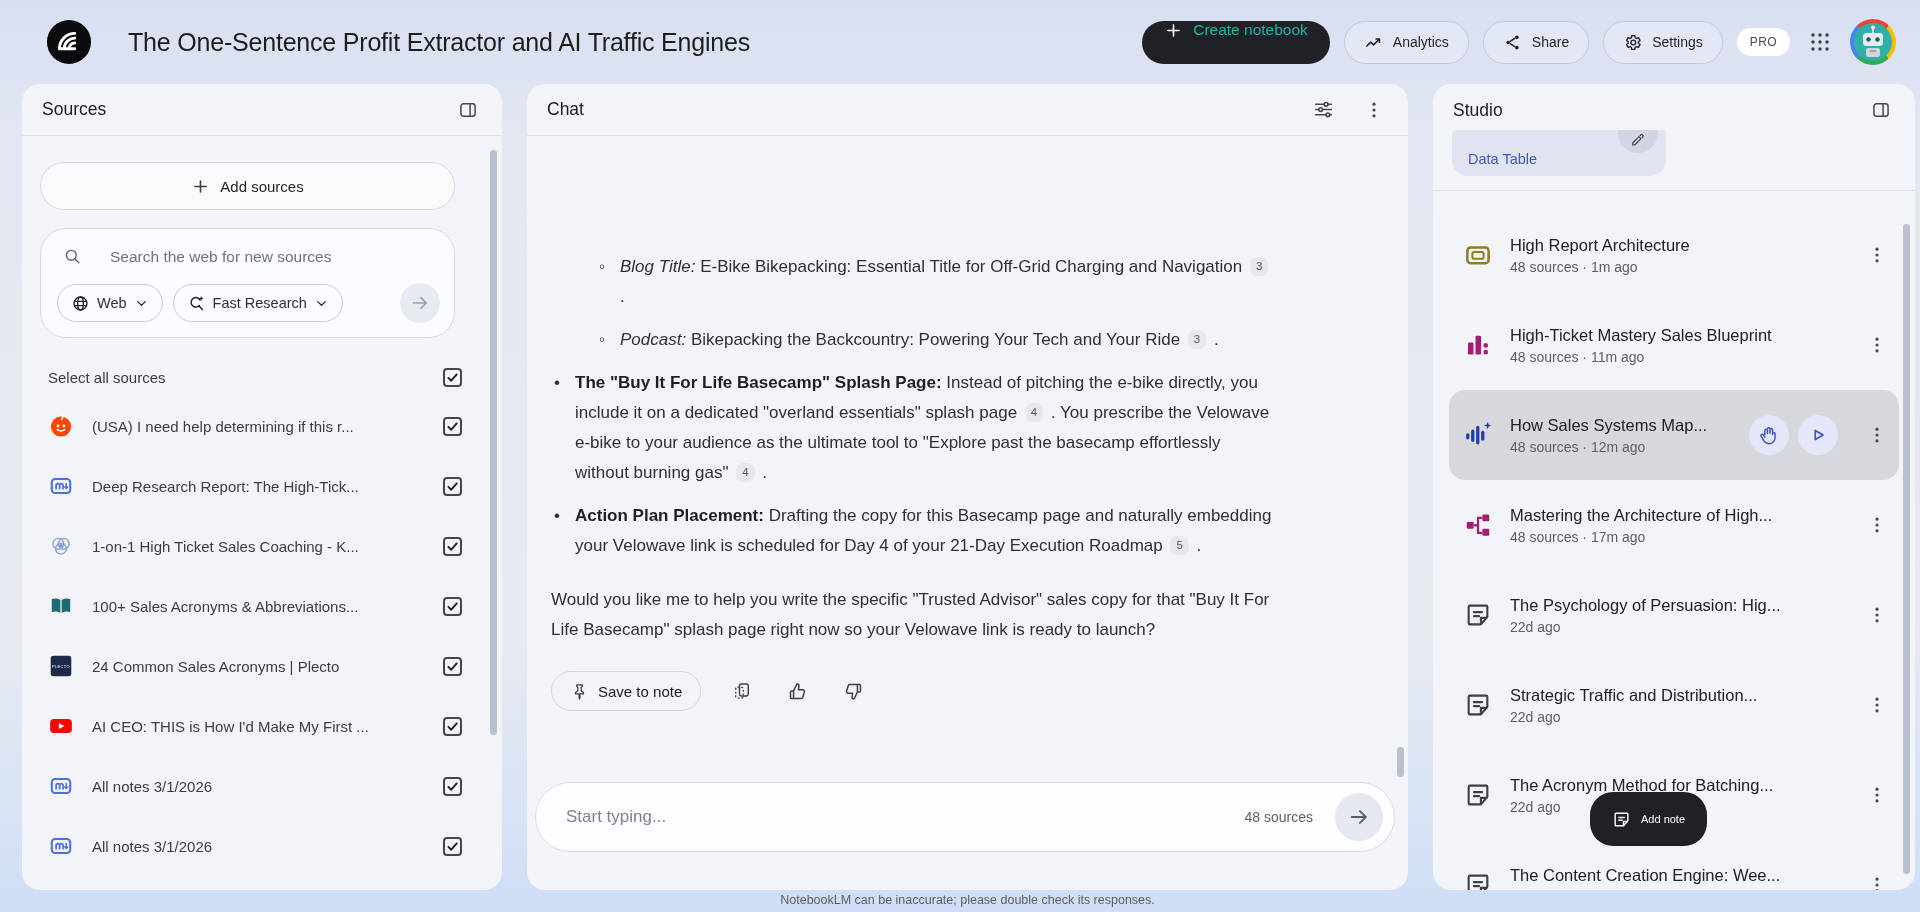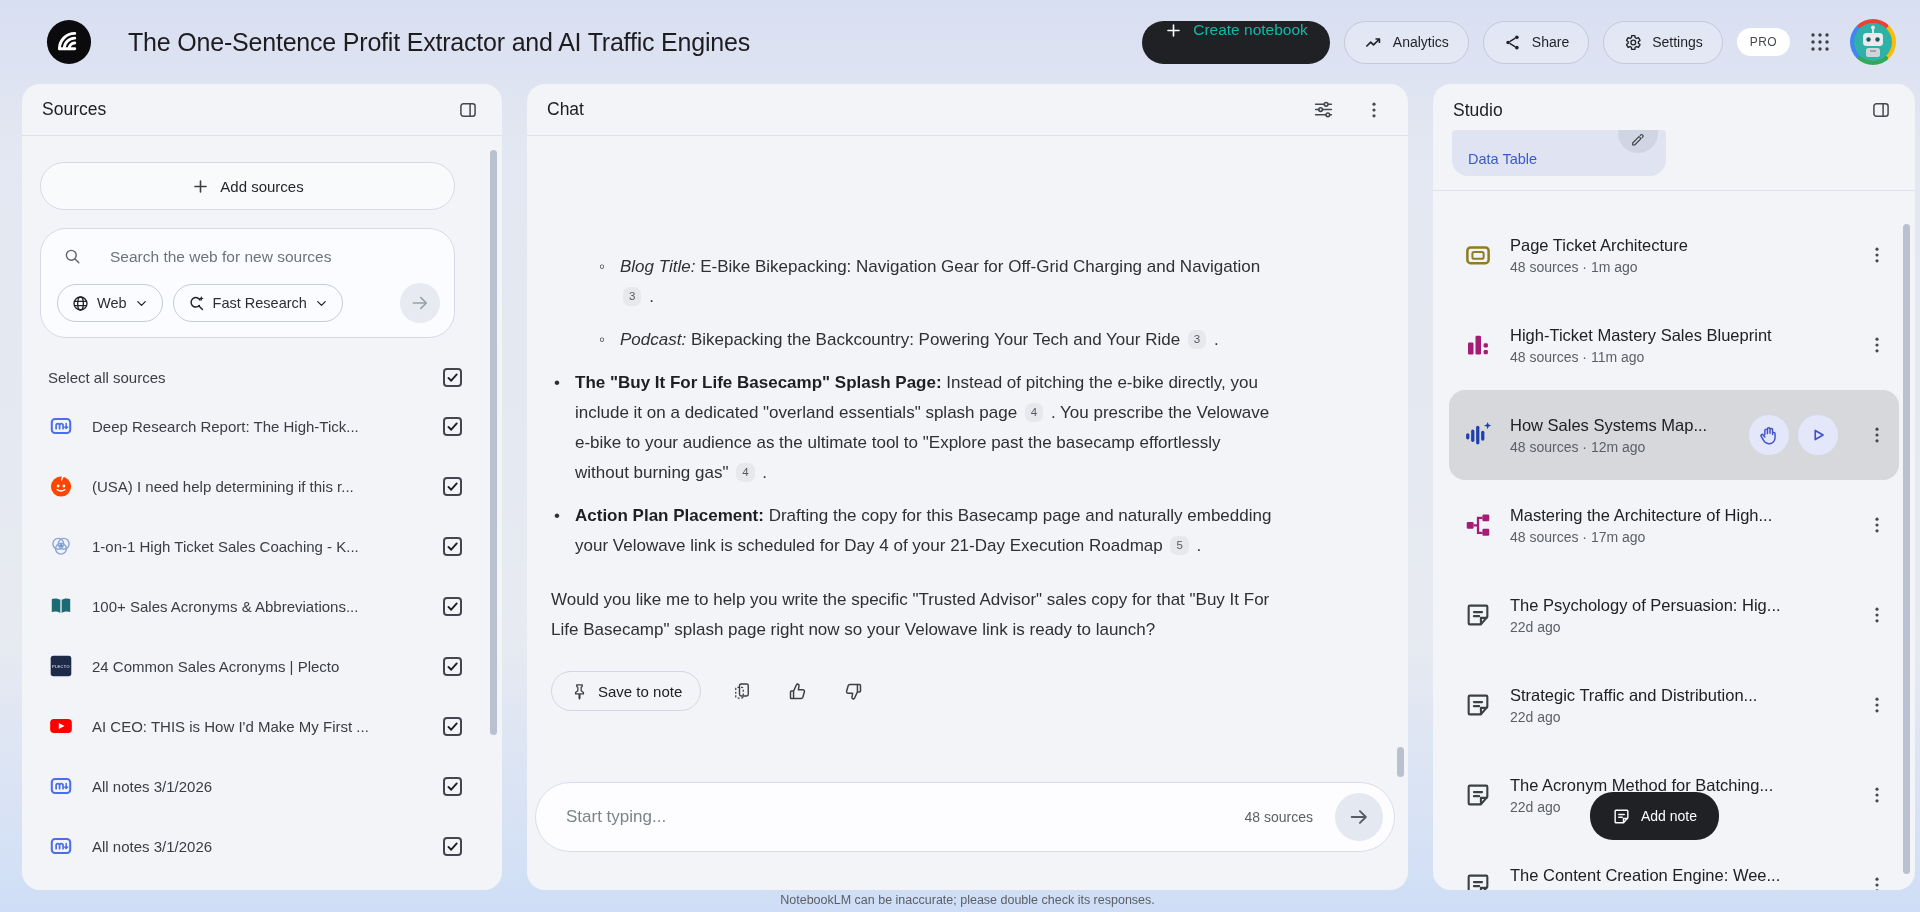--- a/index.html
+++ b/index.html
@@ -91,22 +91,22 @@
   .st-row { height:90px; display:flex; align-items:center; gap:17px; margin:0 16px; padding:0 6px 0 14px; border-radius:16px; }
   .st-row.sel { background:#d6d8dc; }
   .st-icon { width:30px; height:30px; flex:none; display:flex; align-items:center; justify-content:center; }
   .st-text { flex:1; min-width:0; }
   .st-title { font-size:16.5px; color:#202124; white-space:nowrap; overflow:hidden; }
   .st-meta { font-size:14px; color:#5c6065; margin-top:4px; }
   .st-actions { display:flex; gap:9px; margin-right:6px; }
   .circle-btn { width:40px; height:40px; border-radius:50%; border:none; background:#e4e7f9;
     display:flex; align-items:center; justify-content:center; color:#3f51c9; }
   .dots-btn { border:none; background:transparent; padding:6px; color:#45484d; display:flex; }
-  .add-note { position:absolute; left:157px; top:708px; height:48px; padding:0 22px; border-radius:23px;
-    background:#1f2124; color:#fff; font-size:14px; border:none; display:flex; align-items:center; gap:10px; z-index:5; }
+  .add-note { position:absolute; left:157px; top:708px; height:54px; padding:0 22px; border-radius:23px;
+    background:#1f2124; color:#fff; font-size:11px; border:none; display:flex; align-items:center; gap:10px; z-index:5; }
 </style>
 </head>
 <body>
 
 <div class="stage">
 
   <header class="topbar">
     <span class="logo"><svg width="46" height="46" viewBox="0 0 48 48">
           <circle cx="24" cy="24" r="23" fill="#0b0b0d"></circle>
           <g stroke="#fff" stroke-width="3" fill="none" stroke-linecap="round">
@@ -259,44 +259,44 @@
       <span class="checkbox">
           <svg width="13" height="13" viewBox="0 0 15 15" fill="none">
             <path d="M2.8 8l3.2 3.2L12.4 4" stroke="#1f2023" stroke-width="2.2" stroke-linecap="round" stroke-linejoin="round"></path>
           </svg>
         </span>
     </div>
     <div id="source-list">
         <div class="src-row">
           <span class="src-icon">
             <svg width="26" height="26" viewBox="0 0 24 24" fill="none" xmlns="http://www.w3.org/2000/svg">
-              <rect x="3.5" y="5.5" width="17" height="13" rx="3" stroke="#4b6fe8" stroke-width="1.9"></rect>
-              <path d="M7.5 14.5v-3.2a1.6 1.6 0 0 1 3.2 0v3.2m0-3.2a1.6 1.6 0 0 1 3.2 0v3.2" stroke="#4b6fe8" stroke-width="1.6" stroke-linecap="round"></path>
-              <path d="M16.8 9.8v4.4m0 0l-1.3-1.3m1.3 1.3l1.3-1.3" stroke="#4b6fe8" stroke-width="1.4" stroke-linecap="round"></path>
-            </svg>
-          </span>
-          <span class="src-title">Deep Research Report: The High-Tick...</span>
-          <span class="checkbox">
-            <svg width="13" height="13" viewBox="0 0 15 15" fill="none">
-              <path d="M2.8 8l3.2 3.2L12.4 4" stroke="#1f2023" stroke-width="2.2" stroke-linecap="round" stroke-linejoin="round"></path>
-            </svg>
-          </span>
-        </div>
-        <div class="src-row">
-          <span class="src-icon">
-            <svg width="26" height="26" viewBox="0 0 24 24" fill="none" xmlns="http://www.w3.org/2000/svg">
               <circle cx="12" cy="12.5" r="9.3" fill="#ff4500"></circle>
               <circle cx="9.3" cy="12" r="1.3" fill="#fff"></circle>
               <circle cx="14.7" cy="12" r="1.3" fill="#fff"></circle>
               <path d="M8.5 15.4c2.3 1.6 4.7 1.6 7 0" stroke="#fff" stroke-width="1.4" stroke-linecap="round" fill="none"></path>
               <path d="M12.5 6.5l1.1-3.2" stroke="#fff" stroke-width="1.2" stroke-linecap="round"></path>
               <circle cx="14" cy="3" r="1.1" fill="#fff"></circle>
             </svg>
           </span>
           <span class="src-title">(USA) I need help determining if this r...</span>
+          <span class="checkbox">
+            <svg width="13" height="13" viewBox="0 0 15 15" fill="none">
+              <path d="M2.8 8l3.2 3.2L12.4 4" stroke="#1f2023" stroke-width="2.2" stroke-linecap="round" stroke-linejoin="round"></path>
+            </svg>
+          </span>
+        </div>
+        <div class="src-row">
+          <span class="src-icon">
+            <svg width="26" height="26" viewBox="0 0 24 24" fill="none" xmlns="http://www.w3.org/2000/svg">
+              <rect x="3.5" y="5.5" width="17" height="13" rx="3" stroke="#4b6fe8" stroke-width="1.9"></rect>
+              <path d="M7.5 14.5v-3.2a1.6 1.6 0 0 1 3.2 0v3.2m0-3.2a1.6 1.6 0 0 1 3.2 0v3.2" stroke="#4b6fe8" stroke-width="1.6" stroke-linecap="round"></path>
+              <path d="M16.8 9.8v4.4m0 0l-1.3-1.3m1.3 1.3l1.3-1.3" stroke="#4b6fe8" stroke-width="1.4" stroke-linecap="round"></path>
+            </svg>
+          </span>
+          <span class="src-title">Deep Research Report: The High-Tick...</span>
           <span class="checkbox">
             <svg width="13" height="13" viewBox="0 0 15 15" fill="none">
               <path d="M2.8 8l3.2 3.2L12.4 4" stroke="#1f2023" stroke-width="2.2" stroke-linecap="round" stroke-linejoin="round"></path>
             </svg>
           </span>
         </div>
         <div class="src-row">
           <span class="src-icon">
             <svg width="26" height="26" viewBox="0 0 24 24" fill="none" xmlns="http://www.w3.org/2000/svg">
               <g stroke="#8aa4d6" stroke-width="1.3">
@@ -410,21 +410,21 @@
                 <circle cx="12" cy="5" r="1.9"></circle>
                 <circle cx="12" cy="12" r="1.9"></circle>
                 <circle cx="12" cy="19" r="1.9"></circle>
               </g>
             </svg>
           </button>
       </div>
     </div>
     <div class="chat-body">
       <div id="chat-blocks">
-          <div class="blk sub"><span class="mk">◦</span><span class="i">Blog Title:</span><span> E-Bike Bikepacking: Navigation Gear for Off-Grid Charging and Navigation </span><span class="cite">3</span><span> .</span></div>
+          <div class="blk sub"><span class="mk">◦</span><span class="i">Blog Title:</span><span> E-Bike Bikepacking: Essential Title for Off-Grid Charging and Navigation </span><span class="cite">3</span><span> .</span></div>
           <div class="blk sub"><span class="mk">◦</span><span class="i">Podcast:</span><span> Bikepacking the Backcountry: Powering Your Tech and Your Ride </span><span class="cite">3</span><span> .</span></div>
           <div class="blk bullet"><span class="mk">•</span><span class="b">The "Buy It For Life Basecamp" Splash Page:</span><span> Instead of pitching the e-bike directly, you include it on a dedicated "overland essentials" splash page </span><span class="cite">4</span><span> . You prescribe the Velowave e-bike to your audience as the ultimate tool to "Explore past the basecamp effortlessly without burning gas" </span><span class="cite">4</span><span> .</span></div>
           <div class="blk bullet"><span class="mk">•</span><span class="b">Action Plan Placement:</span><span> Drafting the copy for this Basecamp page and naturally embedding your Velowave link is scheduled for Day 4 of your 21-Day Execution Roadmap </span><span class="cite">5</span><span> .</span></div>
           <div class="blk para"><span>Would you like me to help you write the specific "Trusted Advisor" sales copy for that "Buy It For Life Basecamp" splash page right now so your Velowave link is ready to launch?</span></div>
         </div>
       <div class="actions-row">
         <button class="save-note">
           <span style="display:flex">
               <svg width="19" height="19" viewBox="0 0 24 24" fill="none" xmlns="http://www.w3.org/2000/svg">
                 <path d="M8.5 3.5h7v2.2l-1.4 1V11l2.9 2.3V15h-4.5v5.3L12 21.5l-.5-1.2V15H7v-1.7L9.9 11V6.7l-1.4-1z" stroke="#3c4043" stroke-width="1.6" stroke-linejoin="round"></path>
@@ -486,21 +486,21 @@
     <div class="studio-divider"></div>
     <div id="studio-list">
         <div class="st-row">
           <span class="st-icon">
             <svg width="30" height="30" viewBox="0 0 24 24" fill="none" xmlns="http://www.w3.org/2000/svg">
               <rect x="3.5" y="6" width="17" height="12.5" rx="2.5" stroke="#8f7d1f" stroke-width="2"></rect>
               <rect x="7.5" y="9.5" width="9" height="5.5" rx="1.5" stroke="#8f7d1f" stroke-width="1.6"></rect>
             </svg>
           </span>
           <div class="st-text">
-            <div class="st-title">Page Ticket Architecture</div>
+            <div class="st-title">High Report Architecture</div>
             <div class="st-meta">48 sources · 1m ago</div>
           </div>
           <button class="dots-btn">
             <svg width="20" height="20" viewBox="0 0 24 24" fill="none" xmlns="http://www.w3.org/2000/svg">
               <g fill="currentColor">
                 <circle cx="12" cy="5" r="1.9"></circle>
                 <circle cx="12" cy="12" r="1.9"></circle>
                 <circle cx="12" cy="19" r="1.9"></circle>
               </g>
             </svg>

